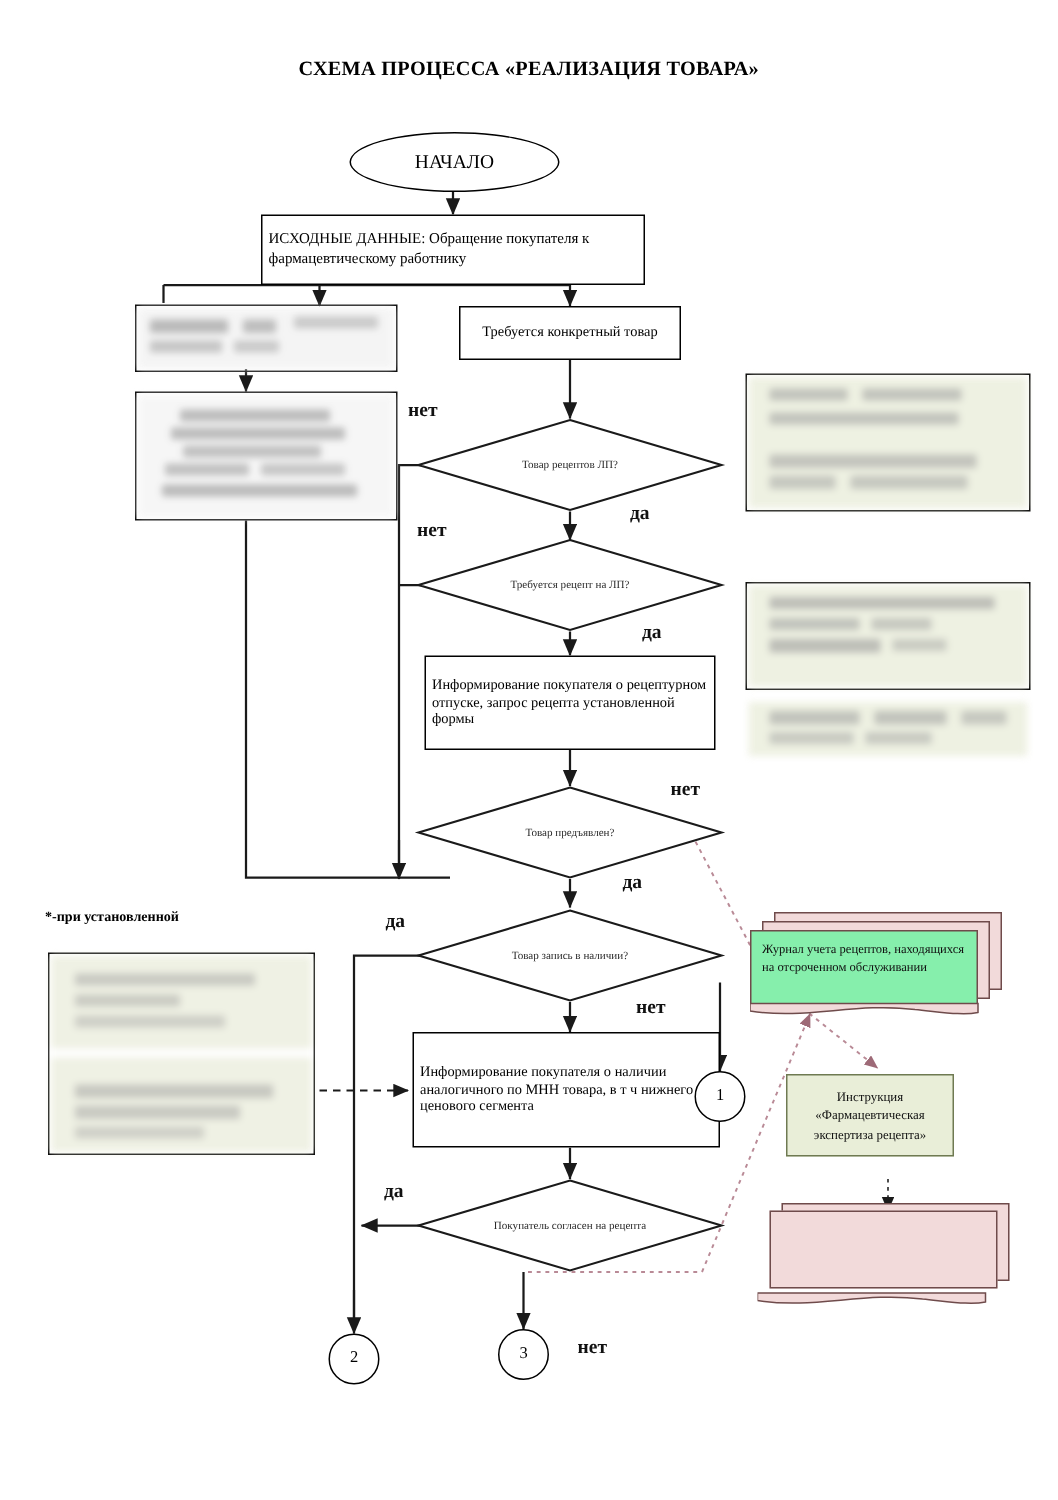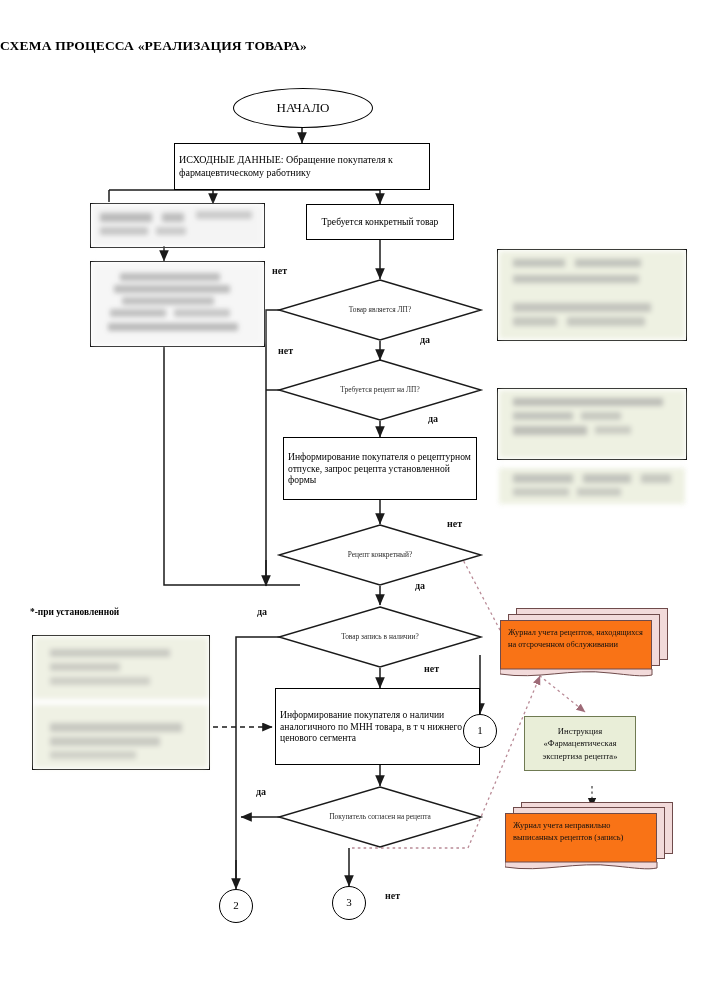--- a/index.html
+++ b/index.html
@@ -28,20 +28,21 @@
     align-items: center;
     justify-content: center;
     text-align: left;
     line-height: 1.22;
   }
   
   #title {
     position: absolute;
     left: 0; top: 38px;
     width: 705px;
+    text-align: center;
     font-weight: bold;
     font-size: 13.5px;
     letter-spacing: .2px;
   }
   
   .terminator {
     border: 1.6px solid #000;
     border-radius: 50%;
     background: #fff;
     font-size: 13px;
@@ -83,21 +84,21 @@
     border: 1.7px solid #000;
     border-radius: 50%;
     background: #fff;
     font-size: 11px;
     width: 34px;
     height: 34px;
   }
   
   .edge-label {
     position: absolute;
-    font-size: 10px;
+    font-size: 13px;
     font-weight: bold;
     color: #111;
     white-space: nowrap;
   }
   
   .note {
     position: absolute;
     font-size: 9.4px;
     font-weight: bold;
     white-space: nowrap;
@@ -130,21 +131,21 @@
   .doc-sheet {
     position: absolute;
     box-sizing: border-box;
     border: 1px solid #6f4b4b;
     background: #f2dada;
   }
   .doc-front {
     position: absolute;
     box-sizing: border-box;
     border: 1px solid #6f4b4b;
-    background: #f97316;
+    background: #86efac;
     font-size: 8.4px;
     line-height: 1.45;
     padding: 6px 7px;
     text-align: left;
     color: #101010;
   }
   .doc-wave {
     position: absolute;
     left: 0;
     width: 100%;
@@ -275,21 +276,21 @@
 
 <div class="node process" style="left:306px; top:204px; width:148px; height:36px;">
   <span>Требуется конкретный товар</span>
 </div>
 
 <div class="diamond-wrap" style="left:278px; top:279px; width:204px; height:62px;">
   <svg width="204" height="62" viewBox="0 0 204 62">
     <polygon points="102,1 203,31 102,61 1,31" fill="#ffffff" stroke="#1a1a1a" stroke-width="1.4"></polygon>
   </svg>
   <div class="diamond-label">
-    <span>Товар является ЛП?</span>
+    <span>Товар рецептов ЛП?</span>
   </div>
 </div>
 
 <div class="diamond-wrap" style="left:278px; top:359px; width:204px; height:62px;">
   <svg width="204" height="62" viewBox="0 0 204 62">
     <polygon points="102,1 203,31 102,61 1,31" fill="#ffffff" stroke="#1a1a1a" stroke-width="1.4"></polygon>
   </svg>
   <div class="diamond-label">
     <span>Требуется рецепт на ЛП?</span>
   </div>
@@ -297,21 +298,21 @@
 
 <div class="node process" style="left:283px; top:437px; width:194px; height:63px;">
   <span>Информирование покупателя о рецептурном отпуске, запрос рецепта установленной формы</span>
 </div>
 
 <div class="diamond-wrap" style="left:278px; top:524px; width:204px; height:62px;">
   <svg width="204" height="62" viewBox="0 0 204 62">
     <polygon points="102,1 203,31 102,61 1,31" fill="#ffffff" stroke="#1a1a1a" stroke-width="1.4"></polygon>
   </svg>
   <div class="diamond-label">
-    <span>Рецепт конкретный?</span>
+    <span>Товар предъявлен?</span>
   </div>
 </div>
 
 <div class="diamond-wrap" style="left:278px; top:606px; width:204px; height:62px;">
   <svg width="204" height="62" viewBox="0 0 204 62">
     <polygon points="102,1 203,31 102,61 1,31" fill="#ffffff" stroke="#1a1a1a" stroke-width="1.4"></polygon>
   </svg>
   <div class="diamond-label">
     <span>Товар запись в наличии?</span>
   </div>
@@ -406,19 +407,16 @@
   </svg>
 </div>
 
 <div class="green-box" style="left:524px; top:716px; width:112px; height:55px;">
   <span>Инструкция «Фармацевтическая экспертиза рецепта»</span>
 </div>
 
 <div class="doc-stack" style="left:505px; top:802px; width:172px; height:70px;">
   <div class="doc-sheet" style="left:16px; top:0px;  width:152px; height:52px;"></div>
   <div class="doc-sheet" style="left:8px;  top:5px;  width:152px; height:52px;"></div>
-  <div class="doc-front" style="left:0px;  top:11px; width:152px; height:52px;">
-    <span>Журнал учета неправильно выписанных рецептов (запись)</span>
-  </div>
   <svg class="doc-wave" style="top:59px;" viewBox="0 0 172 12" preserveAspectRatio="none">
     <path d="M0,1 L0,6 C38,12 70,0 110,5 C130,7 142,9 152,7 L152,1 Z" fill="#f2dada" stroke="#6f4b4b" stroke-width="1"></path>
   </svg>
 </div>
 
 </body></html>

